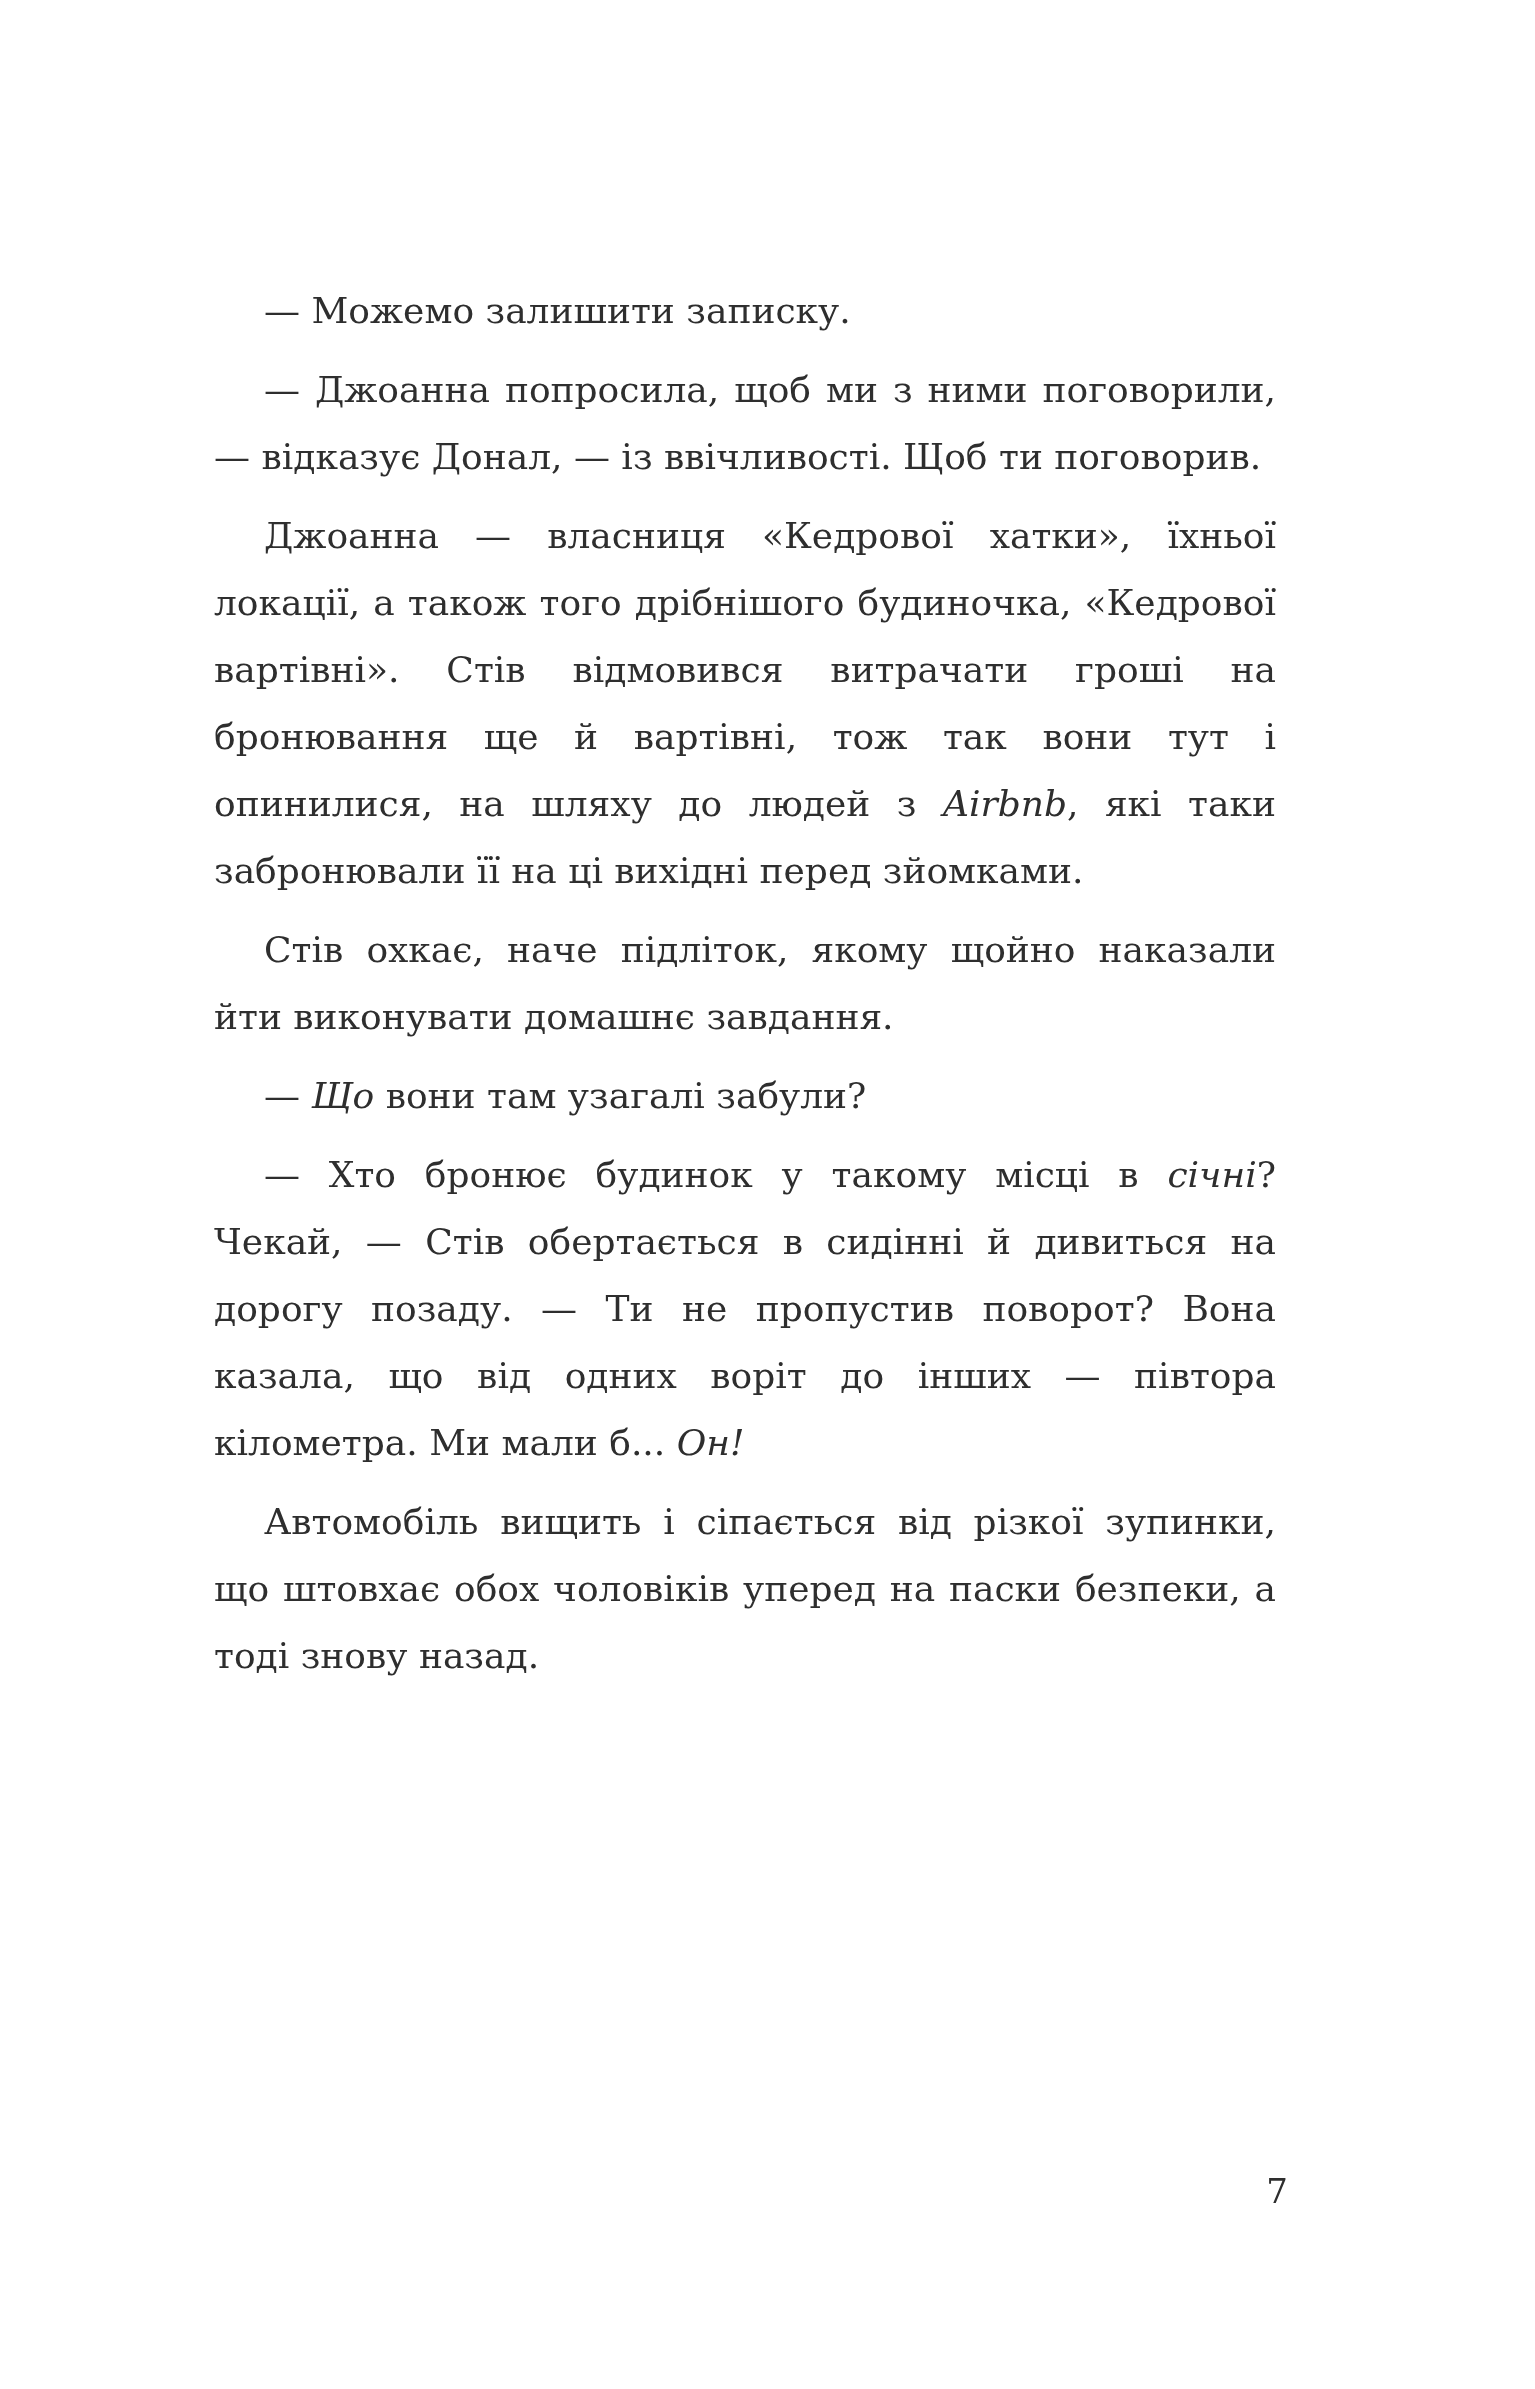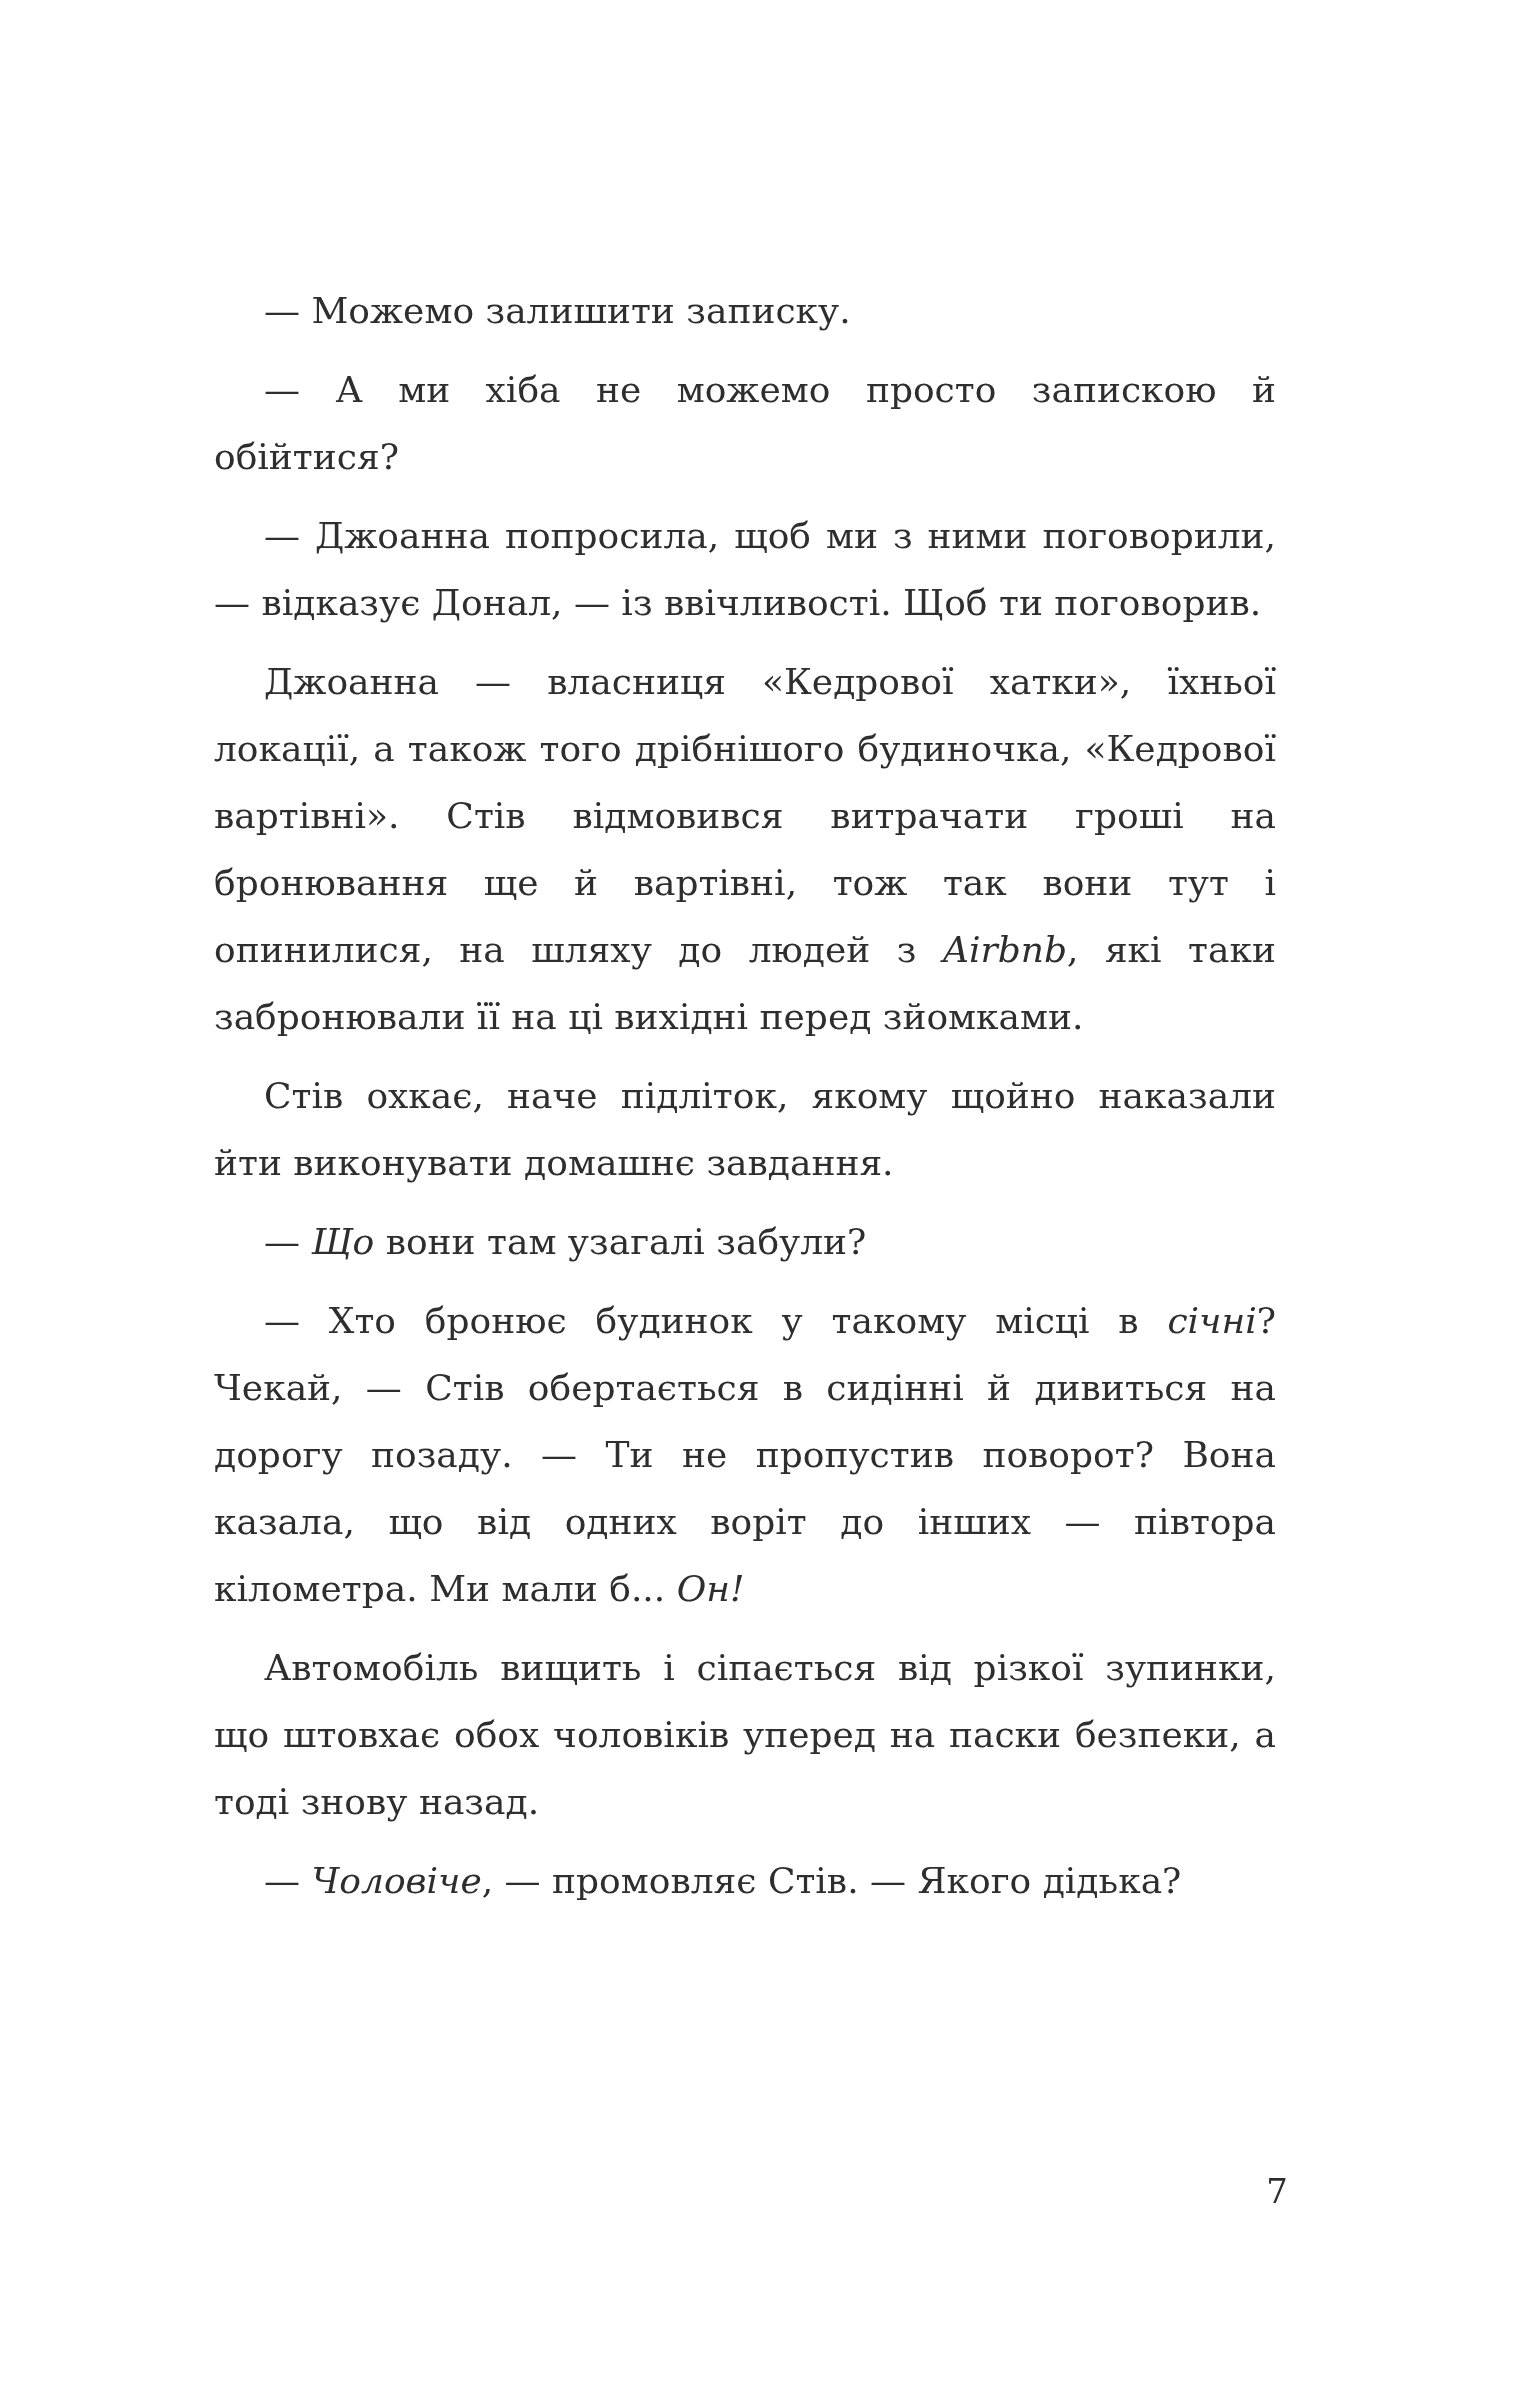--- a/index.html
+++ b/index.html
@@ -45,24 +45,22 @@
     line-height: 1;
     color: #2e2e2e;
   }
 </style>
 </head>
 <body>
 
 <div class="page">
   <div class="text-block">
       <p class="para"><span>— Можемо залишити записку.</span></p>
-      <p class="para"><span>— А ми хіба не можемо просто запискою й обійтися?</span></p>
       <p class="para"><span>— Джоанна попросила, щоб ми з ними поговорили, — відказує Донал, — із ввічливості. Щоб ти поговорив.</span></p>
       <p class="para"><span>Джоанна — власниця «Кедрової хатки», їхньої локації, а також того дрібнішого будиночка, «Кедрової вартівні». Стів відмовився витрачати гроші на бронювання ще й вартівні, тож так вони тут і опинилися, на шляху до людей з </span><span class="italic">Airbnb</span><span>, які таки забронювали її на ці вихідні перед зйомками.</span></p>
       <p class="para"><span>Стів охкає, наче підліток, якому щойно наказали йти виконувати домашнє завдання.</span></p>
       <p class="para"><span>— </span><span class="italic">Що</span><span> вони там узагалі забули?</span></p>
       <p class="para"><span>— Хто бронює будинок у такому місці в </span><span class="italic">січні</span><span>? Чекай, — Стів обертається в сидінні й дивиться на дорогу позаду. — Ти не пропустив поворот? Вона казала, що від одних воріт до інших — півтора кілометра. Ми мали б... </span><span class="italic">Он!</span></p>
       <p class="para"><span>Автомобіль вищить і сіпається від різкої зупинки, що штовхає обох чоловіків уперед на паски безпеки, а тоді знову назад.</span></p>
-      <p class="para"><span>— </span><span class="italic">Чоловіче</span><span>, — промовляє Стів. — Якого дідька?</span></p>
     </div>
   <div class="page-number">7</div>
 </div>
 
 
 </body></html>

